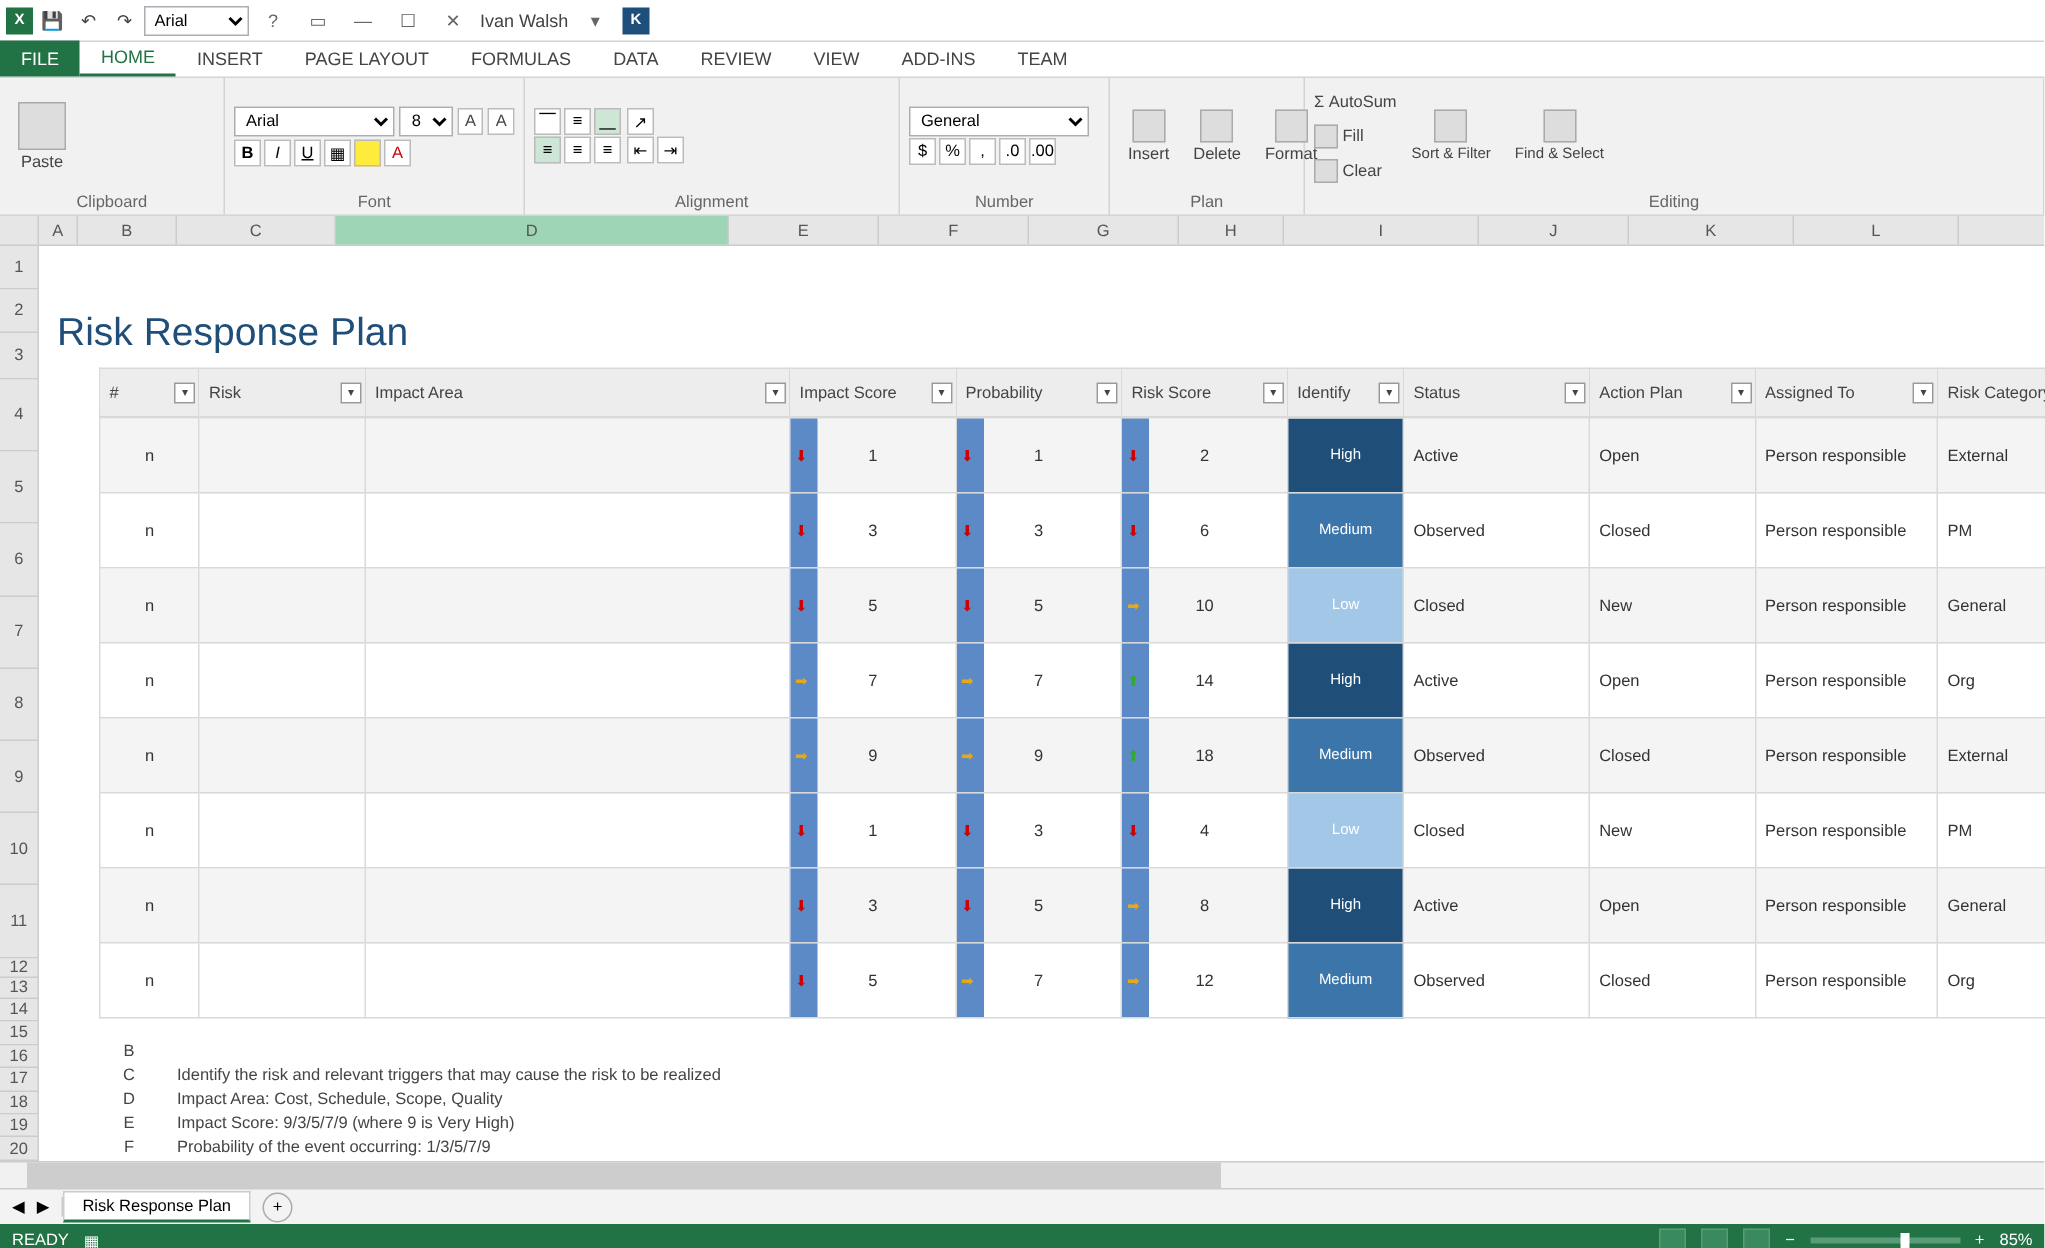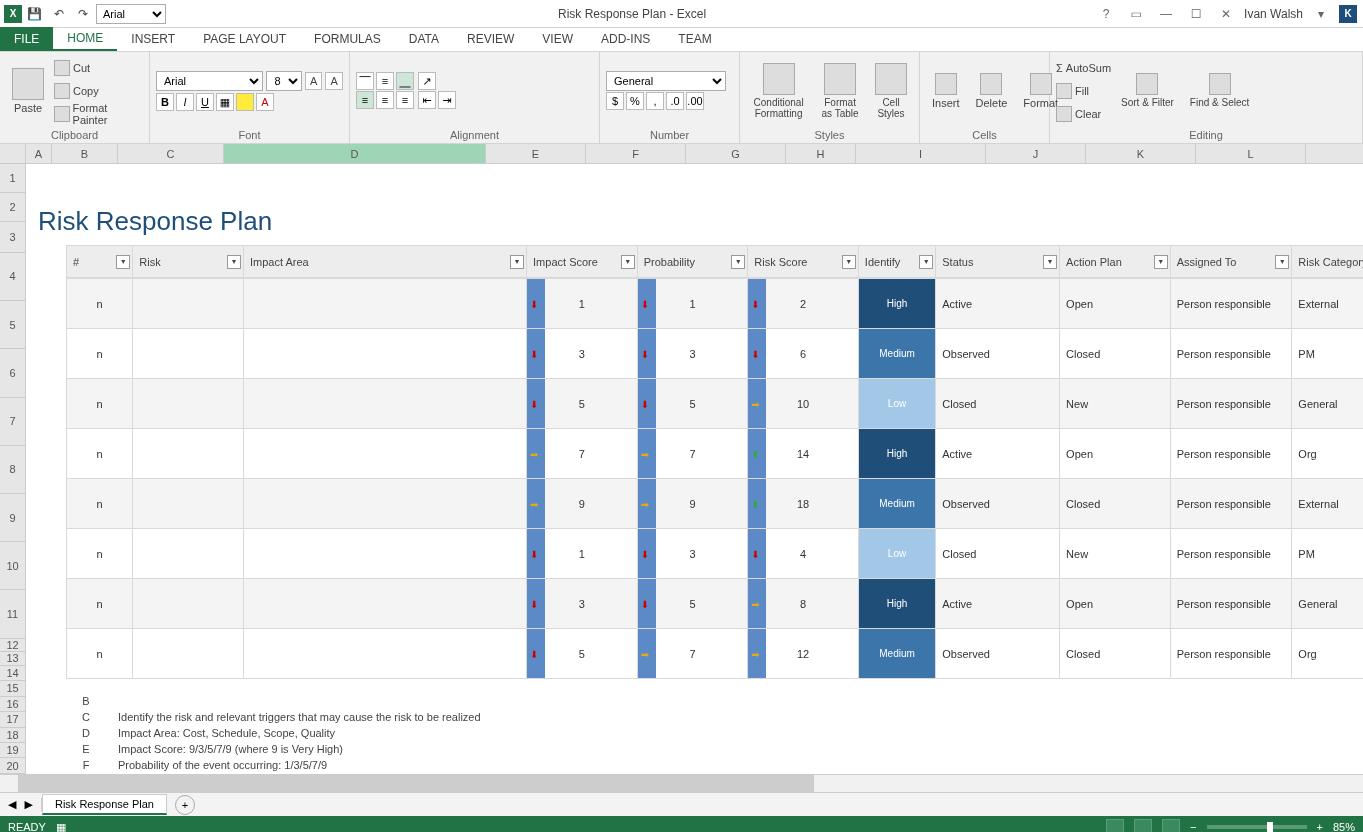--- a/index.html
+++ b/index.html
@@ -79,21 +79,20 @@
 <body>
 
 <div class="titlebar">
   <div class="qa-toolbar">
     <div class="excel-icon">X</div>
     <div class="qa-btn">💾</div>
     <div class="qa-btn">↶</div>
     <div class="qa-btn">↷</div>
     <select class="font-combo"><option>Arial</option></select>
   </div>
-  <div class="title">Risk Response Plan - Excel</div>
   <div class="title-right">
     <div class="win-btn">?</div>
     <div class="win-btn">▭</div>
     <div class="win-btn">—</div>
     <div class="win-btn">☐</div>
     <div class="win-btn">✕</div>
     <div class="user-name">Ivan Walsh</div>
     <div class="win-btn">▾</div>
     <div class="user-badge">K</div>
   </div>
@@ -112,34 +111,20 @@
   <div class="tab">TEAM</div>
 </div>
 
 <div class="ribbon">
   <div class="rgroup" style="width:150px">
     <div class="rgroup-body">
       <div class="big-btn">
           <div class="ico"></div>
           <span>Paste</span>
         </div>
-      <div class="vert">
-        <div class="small-row">
-            <div class="mini-ico"></div>
-            <span>Cut</span>
-          </div>
-        <div class="small-row">
-            <div class="mini-ico"></div>
-            <span>Copy</span>
-          </div>
-        <div class="small-row">
-            <div class="mini-ico"></div>
-            <span>Format Painter</span>
-          </div>
-      </div>
     </div>
     <div class="rgroup-label">Clipboard</div>
   </div>
   <div class="rgroup" style="width:200px">
     <div class="rgroup-body vert">
       <div class="small-row">
           <select class="combo" style="width:110px"><option>Arial</option></select>
           <select class="combo" style="width:36px"><option>8</option></select>
           <div class="sq">A</div>
           <div class="sq">A</div>
@@ -193,53 +178,36 @@
       <div class="btngrid">
           <div class="sq">$</div>
           <div class="sq">%</div>
           <div class="sq">,</div>
           <div class="sq">.0</div>
           <div class="sq">.00</div>
         </div>
     </div>
     <div class="rgroup-label">Number</div>
   </div>
-  <div class="rgroup" style="width:180px">
-    <div class="rgroup-body">
-      <div class="big-btn">
-          <div class="ico"></div>
-          <span style="font-size:10px;text-align:center">Conditional Formatting</span>
-        </div>
-      <div class="big-btn">
-          <div class="ico"></div>
-          <span style="font-size:10px;text-align:center">Format as Table</span>
-        </div>
-      <div class="big-btn">
-          <div class="ico"></div>
-          <span style="font-size:10px;text-align:center">Cell Styles</span>
-        </div>
-    </div>
-    <div class="rgroup-label">Styles</div>
-  </div>
   <div class="rgroup" style="width:130px">
     <div class="rgroup-body">
       <div class="big-btn">
           <div class="ico" style="width:22px;height:22px"></div>
           <span>Insert</span>
         </div>
       <div class="big-btn">
           <div class="ico" style="width:22px;height:22px"></div>
           <span>Delete</span>
         </div>
       <div class="big-btn">
           <div class="ico" style="width:22px;height:22px"></div>
           <span>Format</span>
         </div>
     </div>
-    <div class="rgroup-label">Cells</div>
+    <div class="rgroup-label">Plan</div>
   </div>
   <div class="rgroup" style="flex:1">
     <div class="rgroup-body">
       <div class="vert">
         <div class="small-row">
             <span>Σ</span> 
             <span>AutoSum</span>
           </div>
         <div class="small-row">
             <div class="mini-ico"></div>

